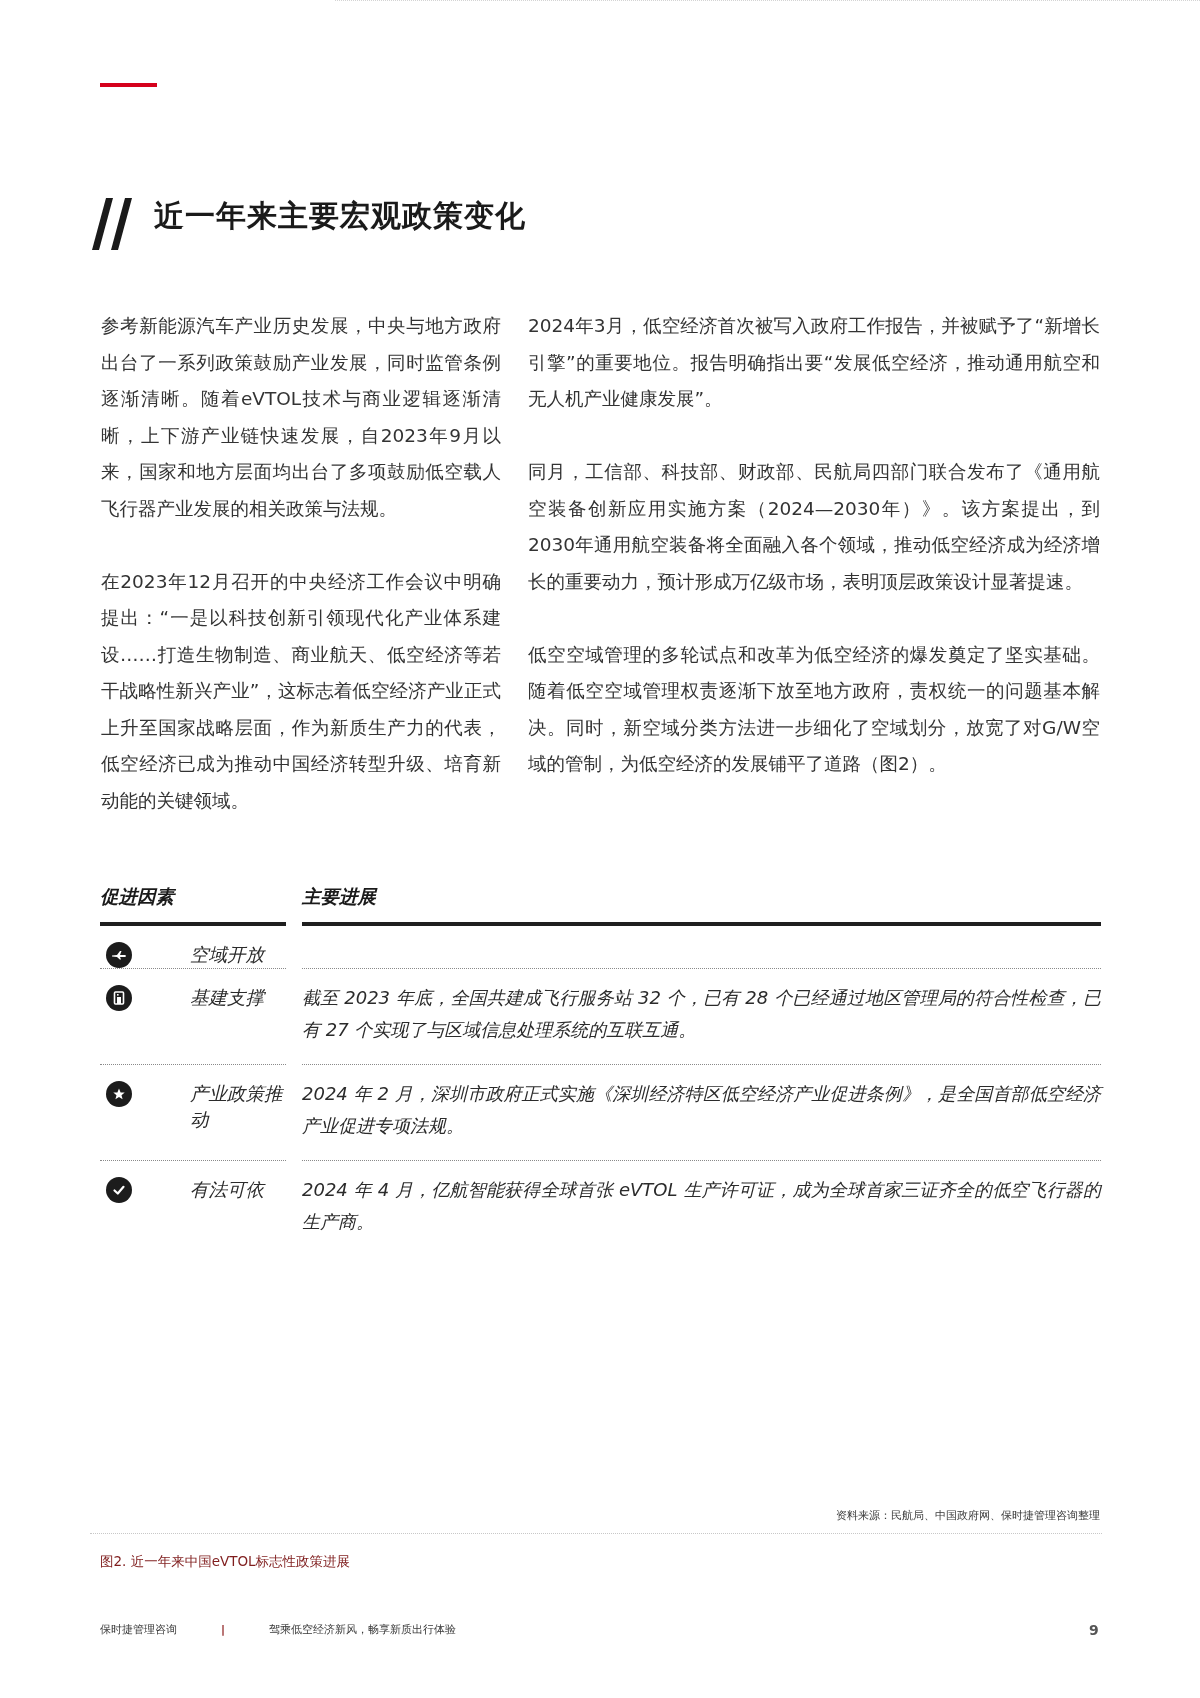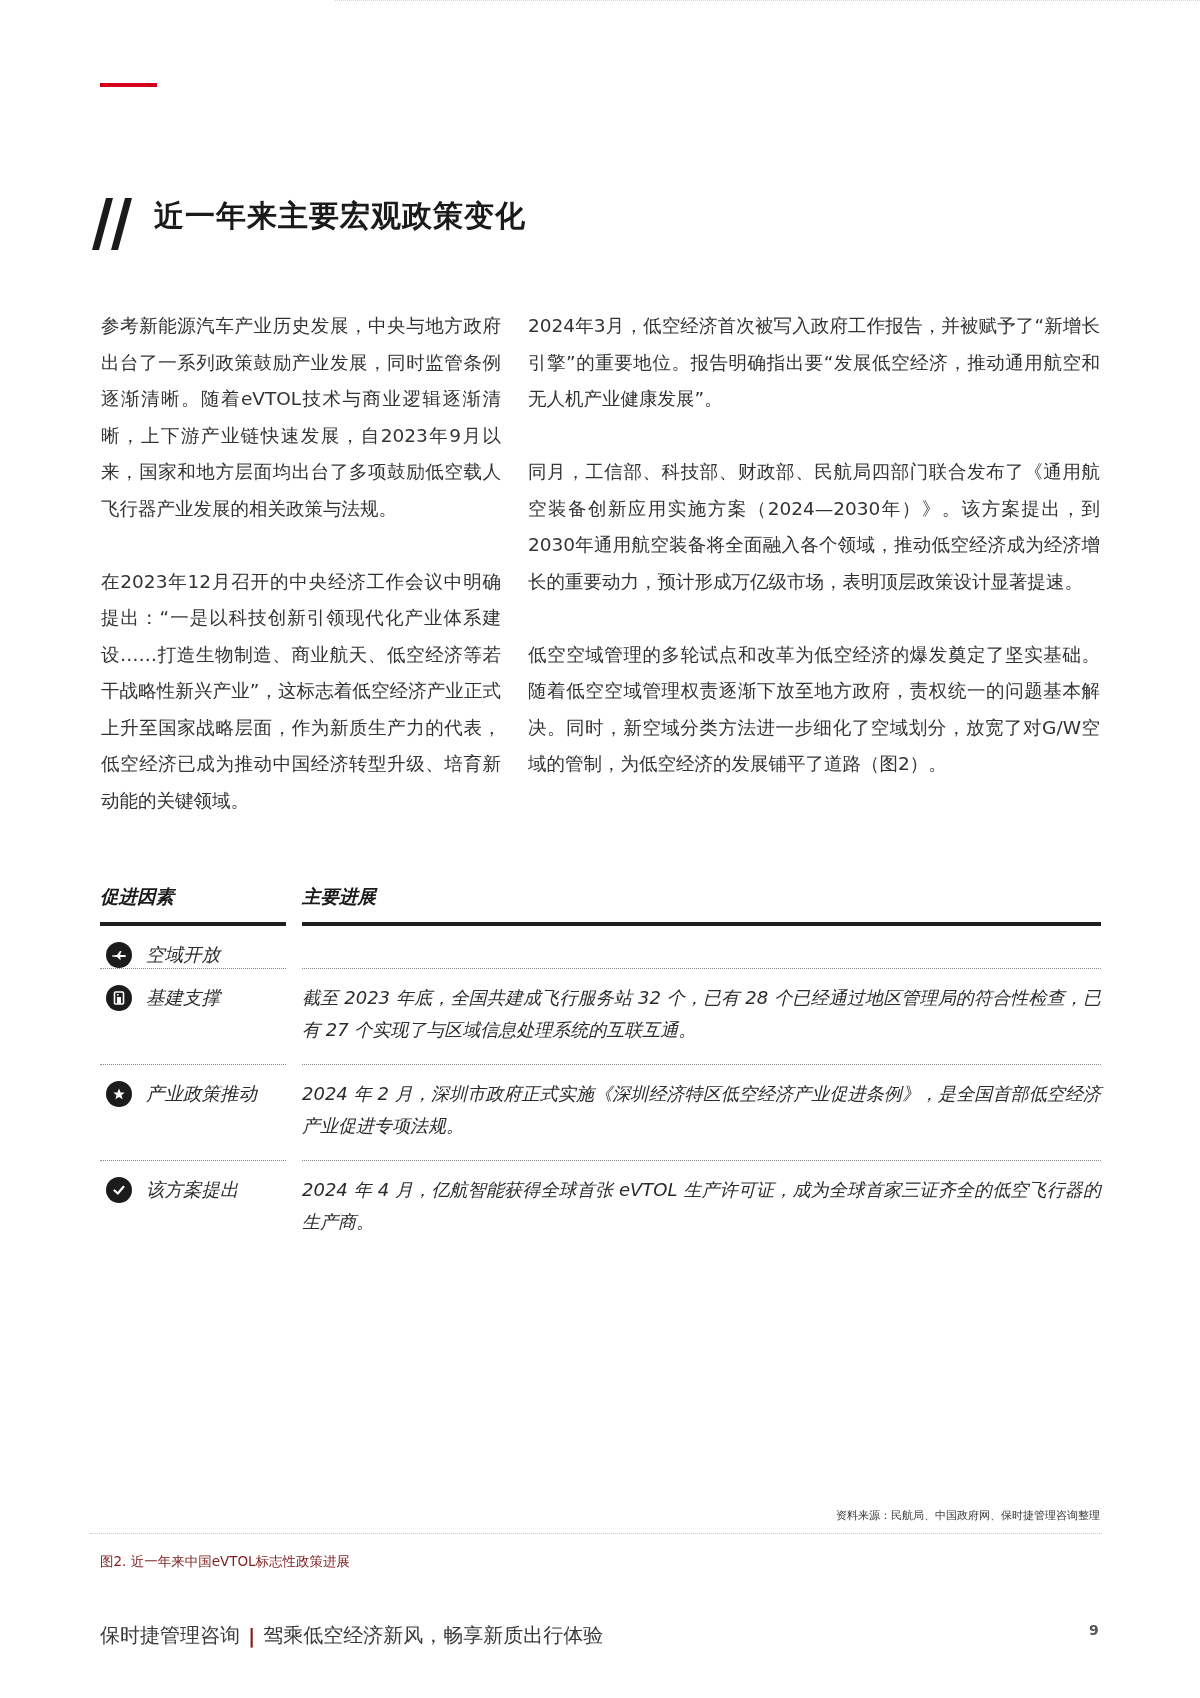--- a/index.html
+++ b/index.html
@@ -42,20 +42,21 @@
   .th {
     font-size: 18.5px; font-weight: bold; color: #1a1a1a;
     border-bottom: 4px solid #1f1f1f; padding-top: 8px;
   }
   .th-factor { width: 186px; margin-right: 16px; }
   .th-progress { flex: 1; }
   .row { display: flex; }
   .cell-factor {
     width: 186px; margin-right: 16px; display: flex; align-items: flex-start;
     padding-top: 16px;
+    gap: 44px;
   }
   .cell-progress { flex: 1; padding-top: 13px; padding-bottom: 18px; }
   .row.sep .cell-factor, .row.sep .cell-progress { border-top: 1.5px dotted #8a8a8a; }
   .icon-circle {
     width: 26px; height: 26px; border-radius: 50%; background: #1c1c1c;
     display: inline-flex; align-items: center; justify-content: center;
     margin-left: 6px; margin-right: 14px; flex-shrink: 0;
   }
   .icon-circle svg { width: 16px; height: 16px; }
   .factor-label { font-size: 18.5px; color: #2b2b2b; line-height: 26px; }
@@ -69,21 +70,21 @@
   .source-divider {
     position: absolute; left: 90px; top: 1533px; width: 1012px;
     border-top: 1.5px dotted #c8c8c8;
   }
   .caption {
     position: absolute; left: 100px; top: 1553px;
     font-size: 13.5px; color: #7f1d1d;
   }
   .footer {
     position: absolute; left: 100px; top: 1622px;
-    font-size: 20px; color: #3a3a3a; display: flex; align-items: center;
+    font-size: 11px; color: #3a3a3a; display: flex; align-items: center; gap: 36px;
   }
   .footer-sep { color: #8b1a1a; margin: 0 8px; font-weight: bold; }
   .page-number {
     position: absolute; left: 1089px; top: 1622px;
     font-size: 14px; color: #555; font-weight: bold;
   }
 </style>
 </head>
 <body>
 
@@ -157,21 +158,21 @@
     </div>
   </div>
 
   <div class="row sep">
     <div class="cell-factor">
       <span class="icon-circle">
         <svg viewBox="0 0 16 16">
             <polyline points="3.5,8.5 6.8,11.5 12.5,4.8" fill="none" stroke="#fff" stroke-width="2.2" stroke-linecap="round" stroke-linejoin="round"></polyline>
           </svg>
       </span>
-      <span class="factor-label">该方案提出</span>
+      <span class="factor-label">有法可依</span>
     </div>
     <div class="cell-progress">
       <p class="prog-para">2024 年 4 月，亿航智能获得全球首张 eVTOL 生产许可证，成为全球首家三证齐全的低空飞行器的生产商。</p>
     </div>
   </div>
 </div>
 
 <div class="source-note">资料来源：民航局、中国政府网、保时捷管理咨询整理</div>
 <div class="source-divider"></div>
 <div class="caption">图2. 近一年来中国eVTOL标志性政策进展</div>

